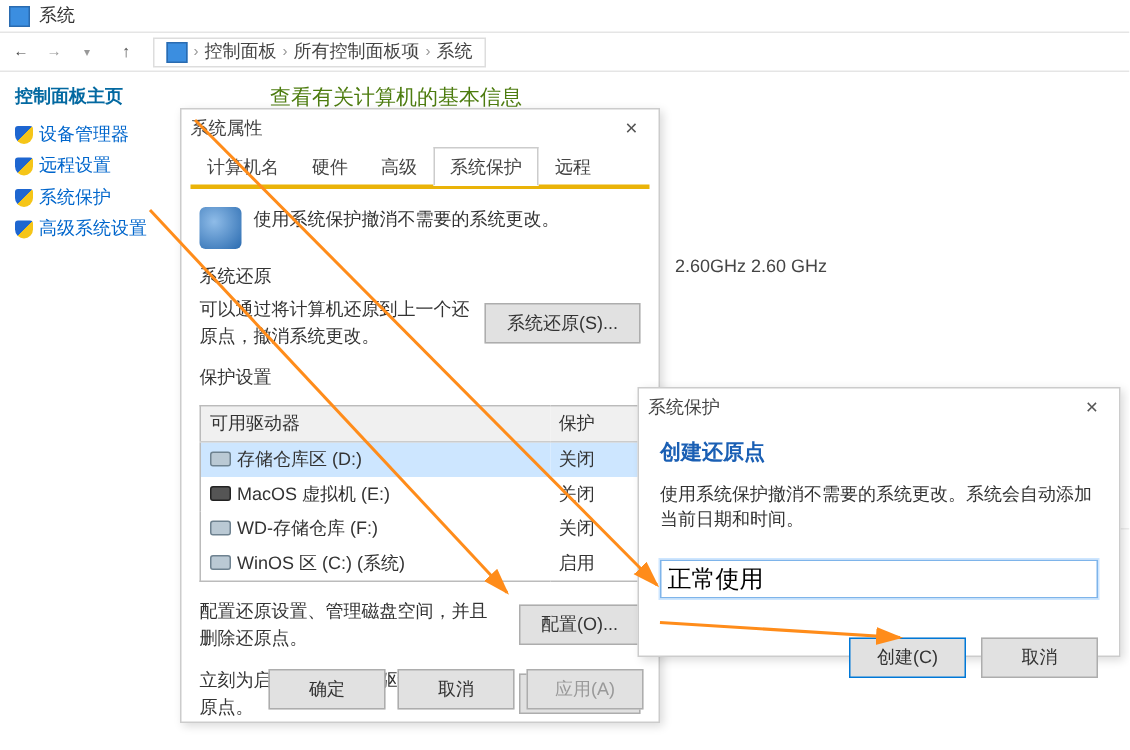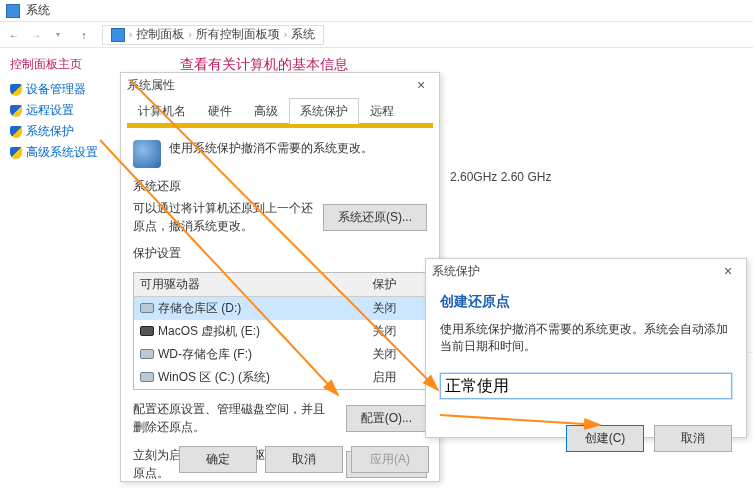--- a/index.html
+++ b/index.html
@@ -69,34 +69,34 @@
     width: 14px; height: 14px; background:#3b8ee0; border:1px solid #2a6bb0;
   }
 
   
   .leftcol {
     position: absolute;
     left: 10px;
     top: 56px;
     width: 100px;
   }
-  .cp-home { font-size: 12px; color:#be185d; margin-bottom: 8px; display:block; }
+  .cp-home { font-size: 12px; color:#0369a1; margin-bottom: 8px; display:block;font-weight:bold; }
   .cp-link { display:flex; align-items:center; gap:4px; margin: 4px 0; font-size:12px; }
   .shield {
     width: 12px; height: 12px;
     background: linear-gradient(135deg,#1e66d0 0 50%,#f5c518 50% 100%);
     border-radius: 2px 2px 50% 50%;
     flex: 0 0 auto;
   }
 
   
   .main-heading {
     position: absolute;
     left: 180px; top: 56px;
-    color: #be185d;
+    color: #4d7c0f;
     font-size: 14px;
   }
 
   .cpu-text {
     position:absolute;
     left:450px; top:170px;
     font-size:12px;
     color:#444;
   }
 
@@ -118,21 +118,21 @@
     font-size: 12px;
     color:#444;
   }
   .dlg-close {
     font-size: 14px; color:#555; cursor:pointer;
     width:24px; text-align:center;
   }
 
   .tabs {
     display:flex;
-    border-bottom:5px solid #eab308;
+    border-bottom:3px solid #eab308;
     margin: 0 6px;
   }
   .tab {
     padding: 4px 10px 3px;
     font-size:12px;
     color:#444;
     border:1px solid transparent;
     border-bottom:none;
     cursor:pointer;
     position:relative;

